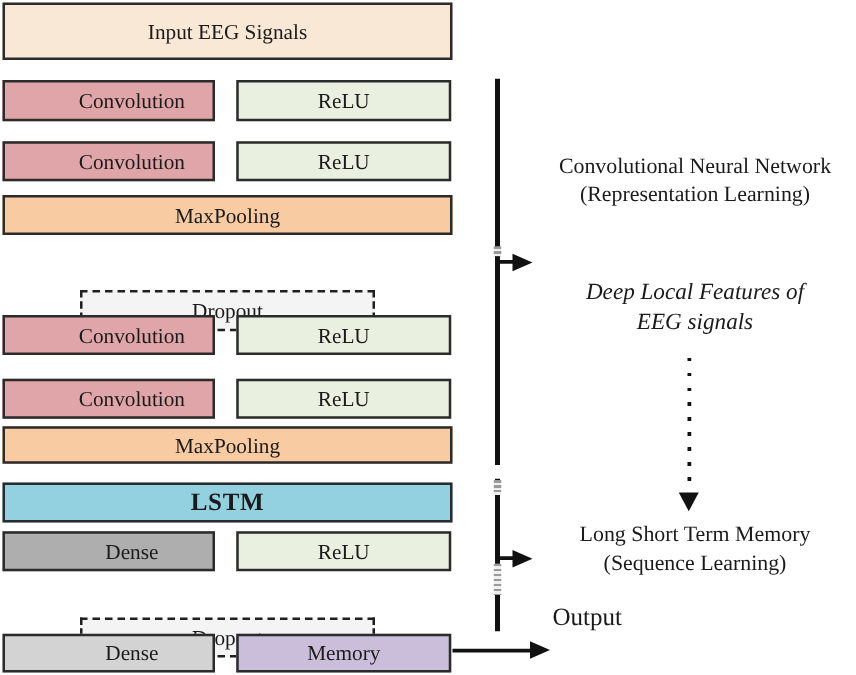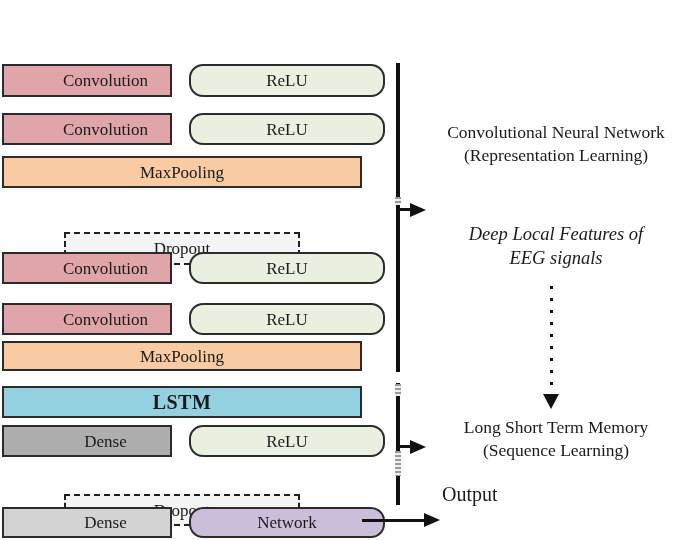--- a/index.html
+++ b/index.html
@@ -10,41 +10,42 @@
   .box{
     position:absolute;box-sizing:border-box;border:2px solid #2b2b2b;
     display:flex;align-items:center;justify-content:center;
     font-size:17px;line-height:1;white-space:nowrap;
   }
   .box.dashed{border:2px dashed #1f1f1f;margin-top:28px;}
   .box.lstm{font-weight:bold;font-size:20px;letter-spacing:0.5px;}
   
   .full{left:2px;width:360px;}
   .lcol{left:2px;width:170px;padding-left:37px;}
-  .rcol{left:189px;width:196px;border-radius:14px;}
+  .rcol{left:189px;width:172px;}
   .dropcol{left:64px;width:236px;}
   
   .vline{position:absolute;left:396px;width:4px;background:#111;}
   .joint{position:absolute;left:395px;width:6px;background:repeating-linear-gradient(to bottom,#9a9a9a 0 2px,#efefef 2px 4px);}
   .stub{position:absolute;height:3px;background:#111;}
   .head-r{position:absolute;width:0;height:0;border-top:7px solid transparent;border-bottom:7px solid transparent;border-left:16px solid #111;}
   .head-d{position:absolute;width:0;height:0;border-left:8px solid transparent;border-right:8px solid transparent;border-top:15px solid #111;}
   .dots{position:absolute;left:550px;width:3px;background:repeating-linear-gradient(to bottom,#111 0 3px,transparent 3px 12px);}
   .rtext{position:absolute;left:422px;width:268px;text-align:center;}
   .rtext .l1,.rtext .l2{display:block;}
   .cnn-label{top:121px;font-size:17.5px;line-height:23px;}
   .feat-label{top:222px;font-size:18.5px;line-height:24px;font-style:italic;}
   .lstm-label{top:416px;font-size:17.5px;line-height:23px;}
   .output-text{position:absolute;left:442px;top:483px;font-size:20px;font-family:Liberation Serif, serif;}
 </style>
 </head>
 <body>
 
 <div class="fig">
 
+  <div class="box full" style="top: 2px; height: 46px; background: rgb(250, 232, 214);">Input EEG Signals</div>
 
   <div class="box lcol" style="top: 64px; height: 33px; background: rgb(224, 165, 168);">Convolution</div>
   <div class="box rcol" style="top: 64px; height: 33px; background: rgb(233, 240, 224);">ReLU</div>
 
   <div class="box lcol" style="top: 113px; height: 32px; background: rgb(224, 165, 168);">Convolution</div>
   <div class="box rcol" style="top: 113px; height: 32px; background: rgb(233, 240, 224);">ReLU</div>
 
   <div class="box full" style="top: 156px; height: 32px; background: rgb(248, 203, 163);">MaxPooling</div>
 
   <div class="box dashed dropcol" style="top: 204px; height: 33px; background: rgb(244, 244, 244);">Dropout</div>
@@ -58,21 +59,21 @@
   <div class="box full" style="top: 341px; height: 30px; background: rgb(248, 203, 163);">MaxPooling</div>
 
   <div class="box full lstm" style="top: 386px; height: 32px; background: rgb(147, 208, 224); text-align: center;">LSTM</div>
 
   <div class="box lcol" style="top: 425px; height: 32px; background: rgb(174, 174, 174);">Dense</div>
   <div class="box rcol" style="top: 425px; height: 32px; background: rgb(233, 240, 224);">ReLU</div>
 
   <div class="box dashed dropcol" style="top: 466px; height: 32px; background: rgb(244, 244, 244);">Dropout</div>
 
   <div class="box lcol" style="top: 507px; height: 31px; background: rgb(211, 211, 211);">Dense</div>
-  <div class="box rcol" style="top: 507px; height: 31px; background: rgb(203, 190, 219);">Network</div>
+  <div class="box rcol" style="top: 507px; height: 31px; background: rgb(203, 190, 219);">Memory</div>
 
   <div class="vline" style="top:63px;height:309px;"></div>
   <div class="joint" style="top:197px;height:8px;"></div>
   <div class="stub" style="left:398px;top:208px;width:16px;"></div>
   <div class="head-r" style="left:410px;top:203px;"></div>
 
   <div class="vline" style="top:383px;height:122px;"></div>
   <div class="joint" style="top:384px;height:12px;"></div>
   <div class="joint" style="top:451px;height:25px;"></div>
   <div class="stub" style="left:398px;top:445px;width:16px;"></div>

